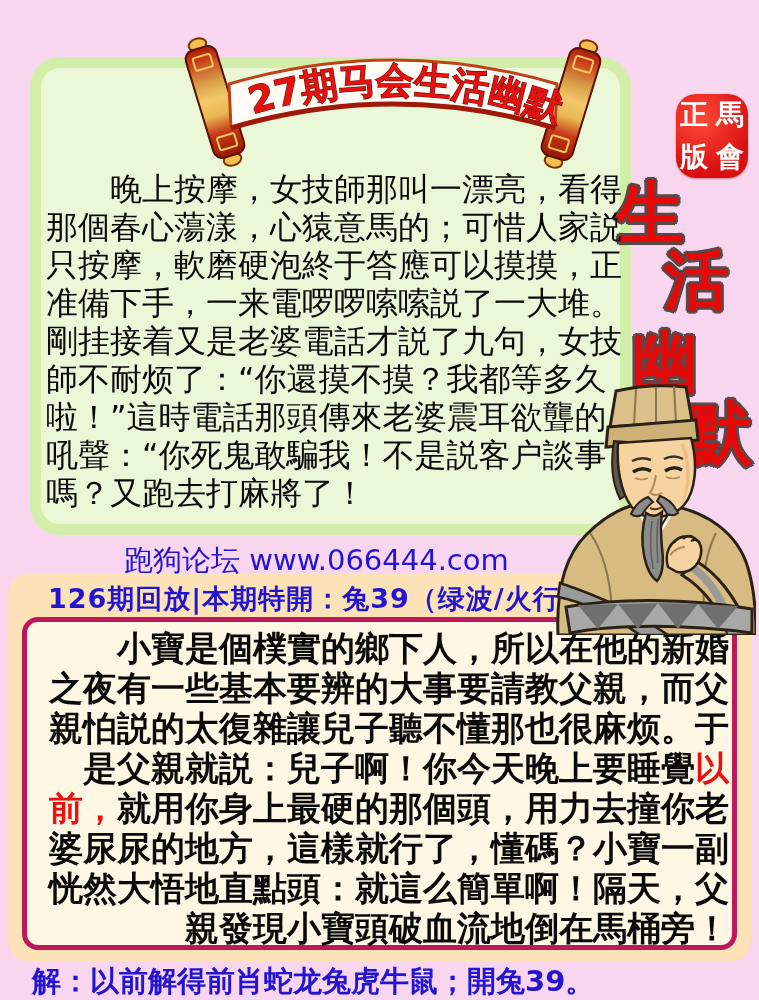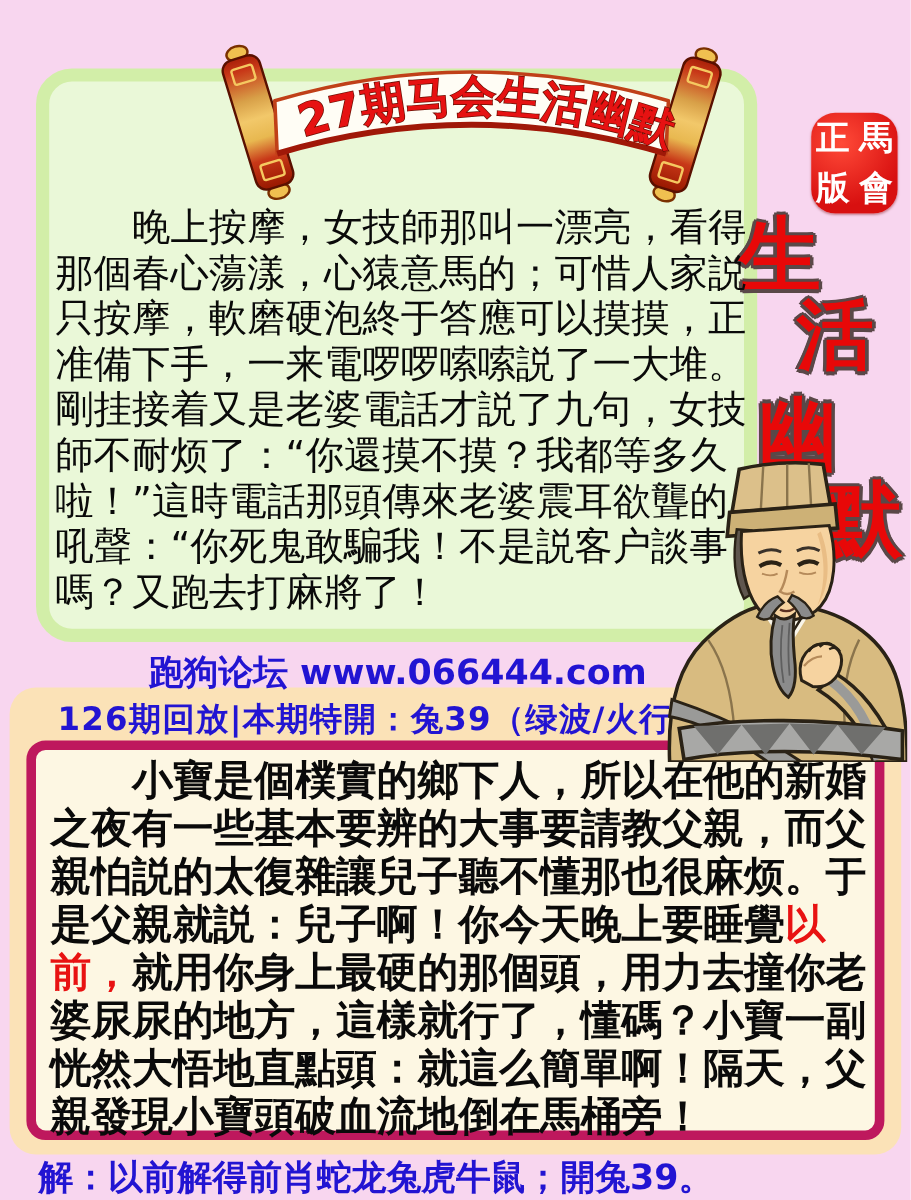--- a/index.html
+++ b/index.html
@@ -28,30 +28,30 @@
   
   .vchar{position:absolute;color:#e80808;font-weight:bold;z-index:2;line-height:1;
     text-shadow:3px 0 0 #5a4848,-3px 0 0 #5a4848,0 3px 0 #5a4848,0 -3px 0 #5a4848,
       2px 2px 0 #5a4848,-2px 2px 0 #5a4848,2px -2px 0 #5a4848,-2px -2px 0 #5a4848;}
   .vchar.c0{left:616px;top:180px;font-size:68px;}
   .vchar.c1{left:664px;top:248px;font-size:64px;}
   .vchar.c2{left:632px;top:330px;font-size:66px;}
   .vchar.c3{left:682px;top:398px;font-size:70px;}
 
   
-  .forum{position:absolute;left:124px;top:541px;font-size:29px;font-weight:bold;
+  .forum{position:absolute;left:124px;top:541px;font-size:29px;font-weight:normal;
     color:#2214d2;z-index:2;cursor:pointer;}
 
   
   .cream-box{position:absolute;left:8px;top:573px;width:743px;height:389px;
     background:#fbe2b7;border-radius:22px;z-index:1;}
   .review-header{position:absolute;left:40px;top:8px;font-size:27px;font-weight:bold;
     color:#2214d2;letter-spacing:1px;}
   .inner-panel{position:absolute;left:14px;top:44px;width:715px;height:333px;
-    background:#fdf7e3;border:8px solid #be185d;border-radius:16px;box-sizing:border-box;}
+    background:#fdf7e3;border:5px solid #be185d;border-radius:16px;box-sizing:border-box;text-align:right;}
   .joke2{position:absolute;left:12px;top:6px;width:690px;margin:0;
     font-size:34px;line-height:40px;font-weight:bold;color:#0a0a0a;text-indent:2em;}
   .joke2 .hl{color:#e81212;}
 
   
   .solution{position:absolute;left:32px;top:962px;font-size:29px;font-weight:bold;
     color:#2214d2;z-index:2;}
 
   
   .man-svg{position:absolute;left:556px;top:383px;width:200px;height:252px;z-index:4;}

